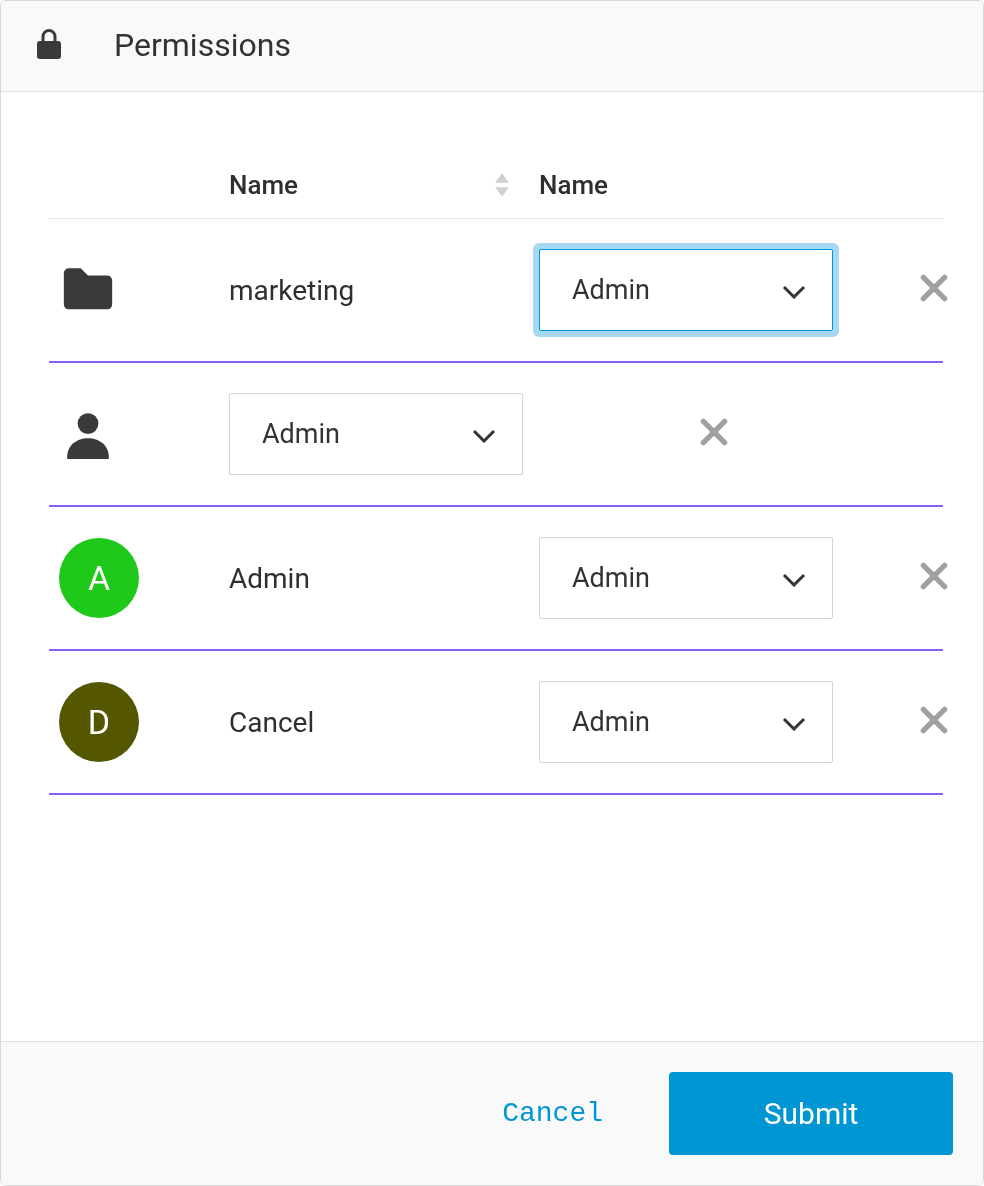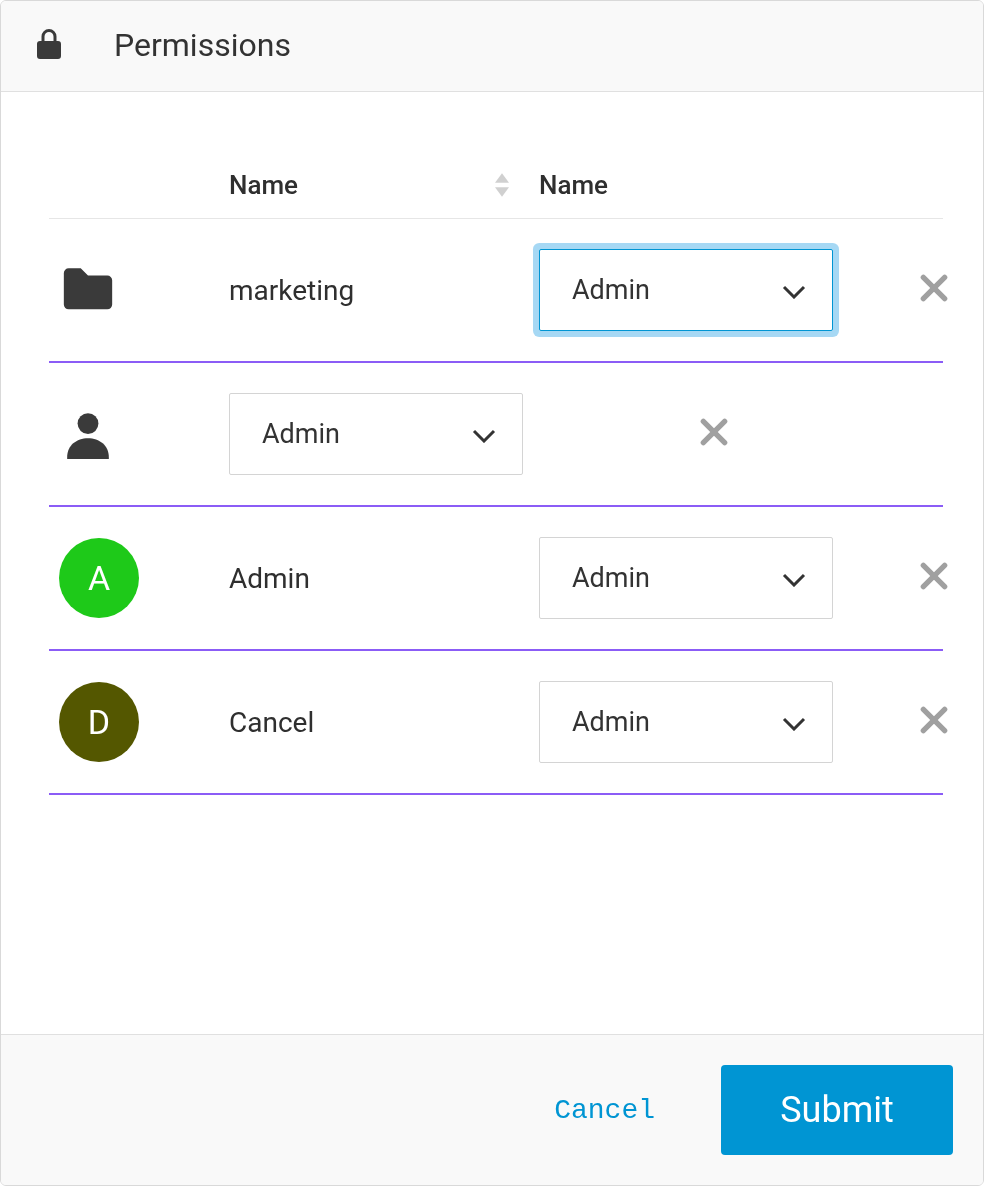--- a/index.html
+++ b/index.html
@@ -149,24 +149,24 @@
     color: #0095d3;
     font-size: 28px;
     cursor: pointer;
     padding: 20px 16px;
     font-family: Liberation Mono, monospace;
   }
   .btn-submit {
     background: #0095d3;
     border: none;
     color: #fff;
-    font-size: 36px;
+    font-size: 30px;
     cursor: pointer;
     padding: 24px 0;
-    width: 232px;
+    width: 284px;
     border-radius: 4px;
     font-family: inherit;
   }
 </style>
 </head>
 <body>
 
 <div class="modal">
 
   <div class="modal-header">

